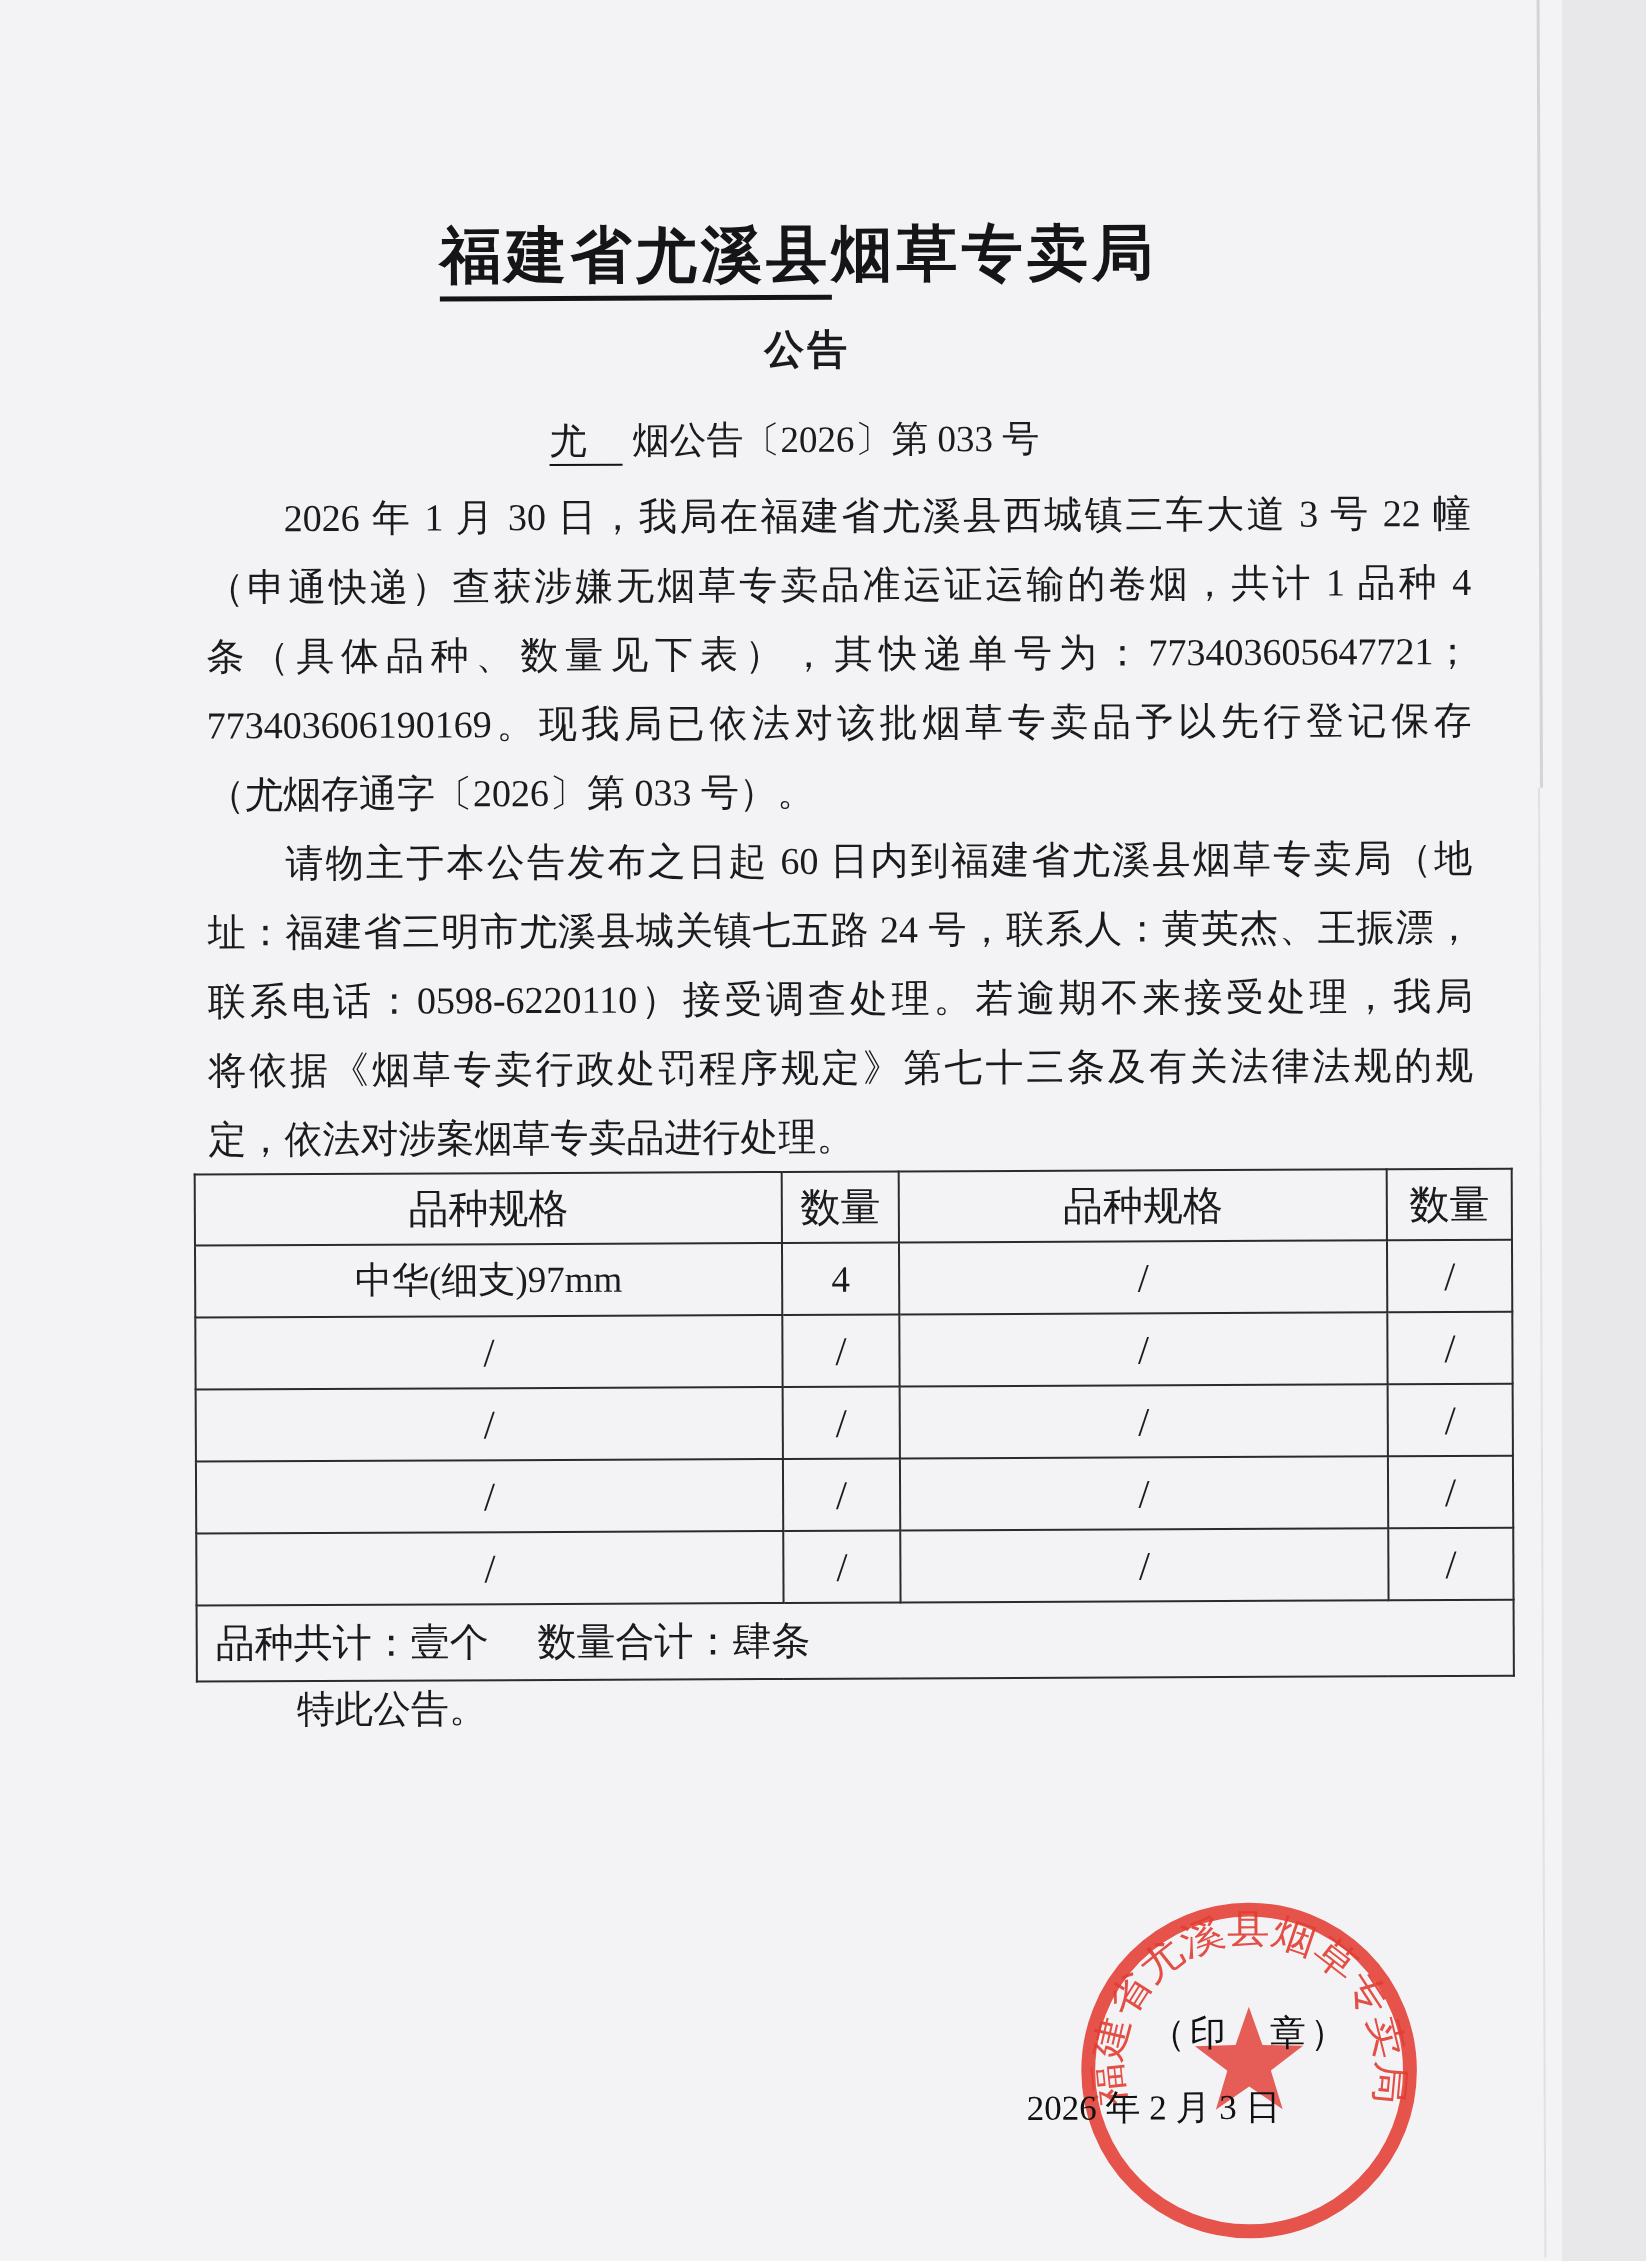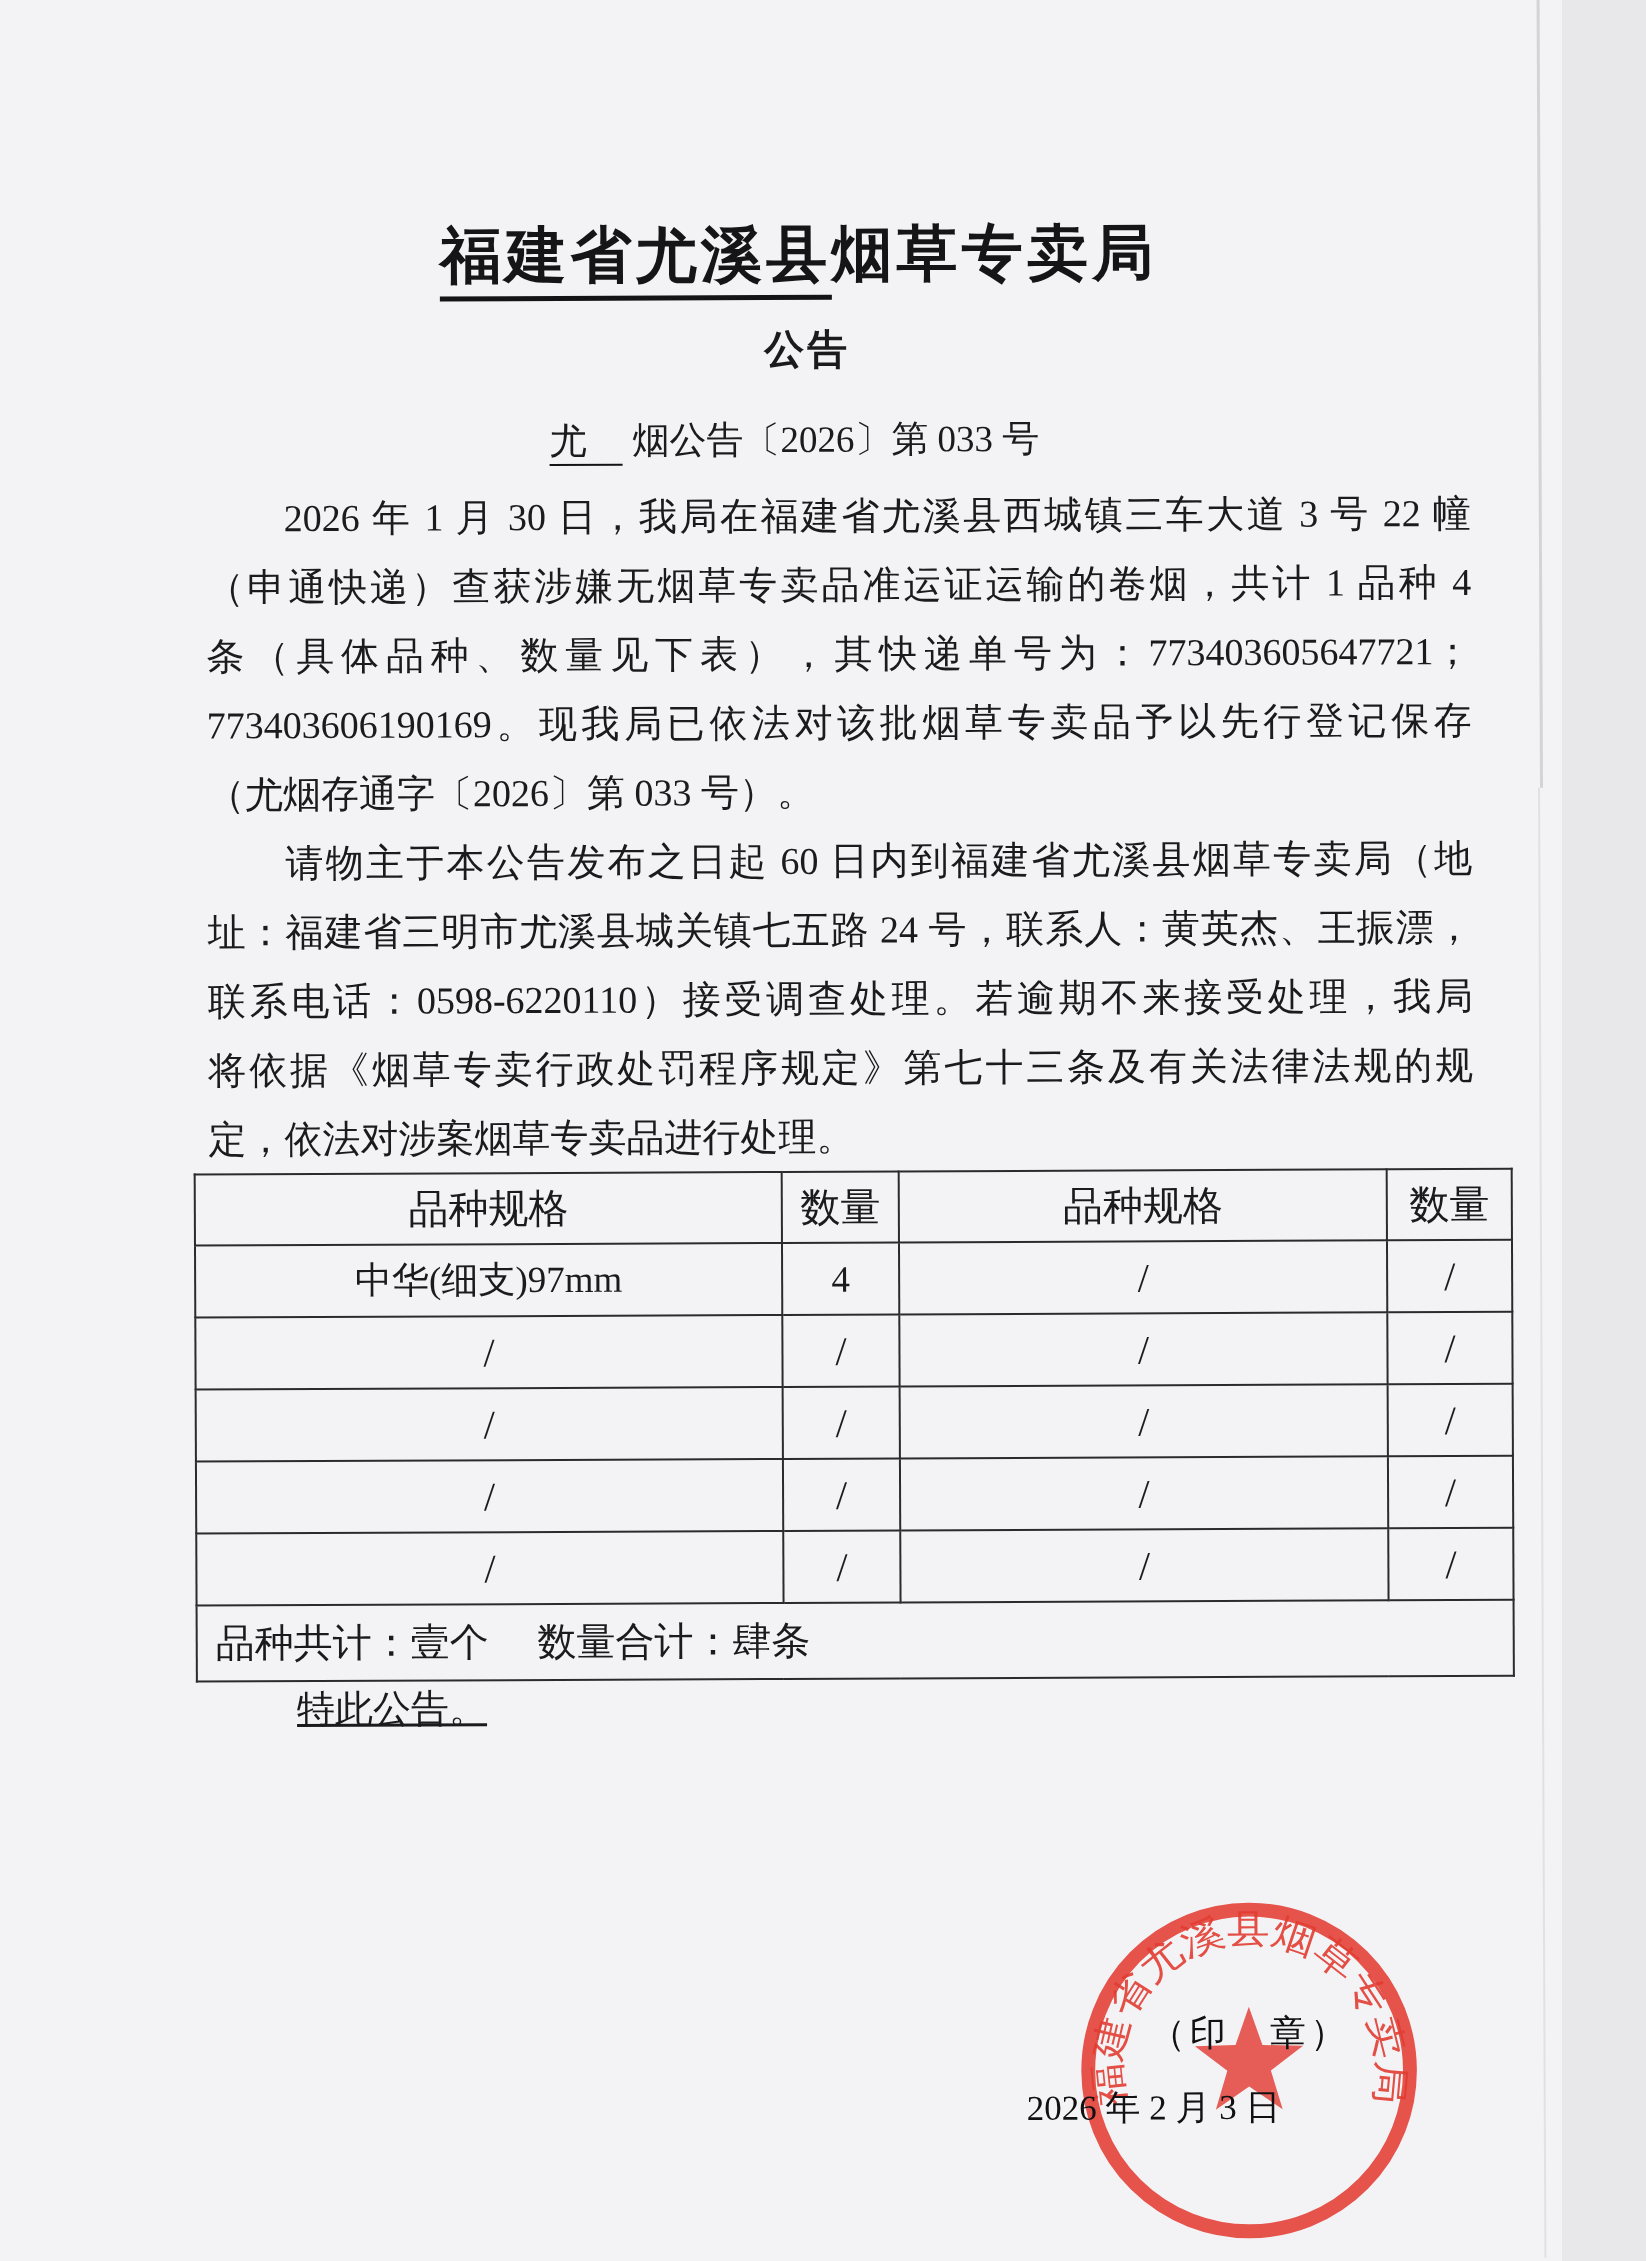--- a/index.html
+++ b/index.html
@@ -49,21 +49,21 @@
     border:2.1px solid #2b2b2d; text-align:center; vertical-align:middle;
     padding:0; font-weight:normal;
   }
   table.goods { border:2.8px solid #2b2b2d; }
   tr.hdr    { height:71px; font-size:40px; }
   tr.datarow{ height:72px; }
   tr.sumrow { height:76px; }
   td.slash  { font-size:40px; }
   tr.sumrow td { text-align:left; padding-left:18px; font-size:39px; }
 
-  .closing { position:absolute; top:1682px; left:294px; font-size:38px;text-decoration:underline; }
+  .closing { position:absolute; top:1682px; left:294px; font-size:38px; }
 
   .stamp-svg { position:absolute; left:1049px; top:1877px; width:391px; height:391px; }
   .stamp-overlay {
     position:absolute; left:1145px; top:2011px; width:278px;
     font-size:36px; letter-spacing:4.2px; color:#111;
   }
   .stamp-date {
     position:absolute; left:1022px; top:2086px; width:389px;
     font-size:35px; color:#111;
   }

